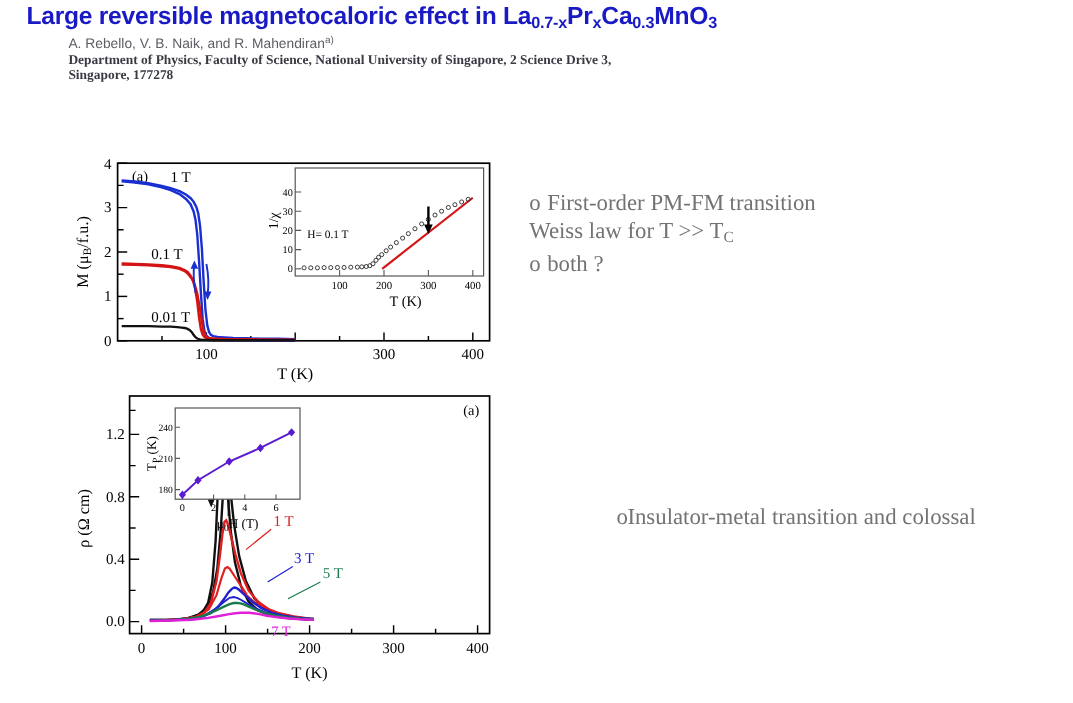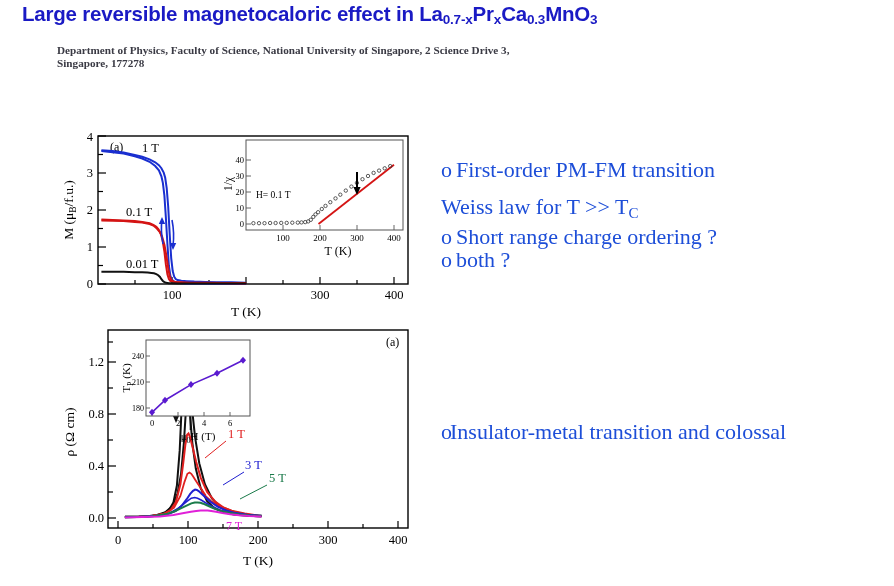--- a/index.html
+++ b/index.html
@@ -35,41 +35,44 @@
   }
 
   
   .chart { position:absolute; }
   .chart svg { display:block; }
 
   
   .bullets { position:absolute; left:441px; top:158px; width:445px; }
   .bullet-line {
     font-family:"Liberation Serif", serif;
-    font-size:22px; line-height:23.2px; color:#1d4ed8;
+    font-size:19px; line-height:23.2px; color:#737373;
     white-space:nowrap;
   }
   .bullet-line .mark { display:inline-block; width:15px; }
   .bullet-line .mark.tight { width:9px; }
-  .bullet-line.cont { padding-left:0;margin-top:14px; }
+  .bullet-line.cont { padding-left:0; }
   .bullet-line sub { font-size:0.68em; vertical-align:-0.26em; }
   .bullet-line .chi { font-family:"Liberation Serif", serif; font-style:italic; }
 
   .para2 { position:absolute; left:441px; top:419px; width:445px; }
-  .para2 .bullet-line { line-height:25px; }
+  .para2 .bullet-line { line-height:25px;text-align:center; }
 </style>
 </head>
 <body>
 
 <div class="slide">
 
   <div class="title">
     <span>Large reversible magnetocaloric effect in </span><span>La<sub>0.7-x</sub>Pr<sub>x</sub>Ca<sub>0.3</sub>MnO<sub>3</sub></span>
   </div>
 
+  <div class="authors">
+    <span>A. Rebello, V. B. Naik, and R. Mahendiran</span><sup>a)</sup>
+  </div>
 
   <div class="affil">
     <span>Department of Physics, Faculty of Science, National University of Singapore, 2 Science Drive 3,</span><br>
     <span>Singapore, 177278</span>
   </div>
 
   <div class="chart" style="left:60px; top:128px;">
     <svg width="372" height="192" viewBox="0 0 372 192">
 
       <rect x="38" y="8" width="310" height="148" fill="#ffffff" stroke="#000000" stroke-width="1.4"></rect>
@@ -319,23 +322,20 @@
   </div>
 
   <div class="bullets">
     <div class="bullet-line">
       <span class="mark">o</span><span>First-order PM-FM transition</span>
     </div>
     <div class="bullet-line cont">
       <span>Weiss law for T &gt;&gt; T<sub>C</sub></span>
     </div>
     <div class="bullet-line">
-      <span class="mark">o</span><span>Short range charge ordering ?</span>
-    </div>
-    <div class="bullet-line">
       <span class="mark">o</span><span>both ?</span>
     </div>
   </div>
 
   <div class="para2">
     <div class="bullet-line">
       <span class="mark tight">o</span><span>Insulator-metal transition and colossal</span>
     </div>
   </div>
 

